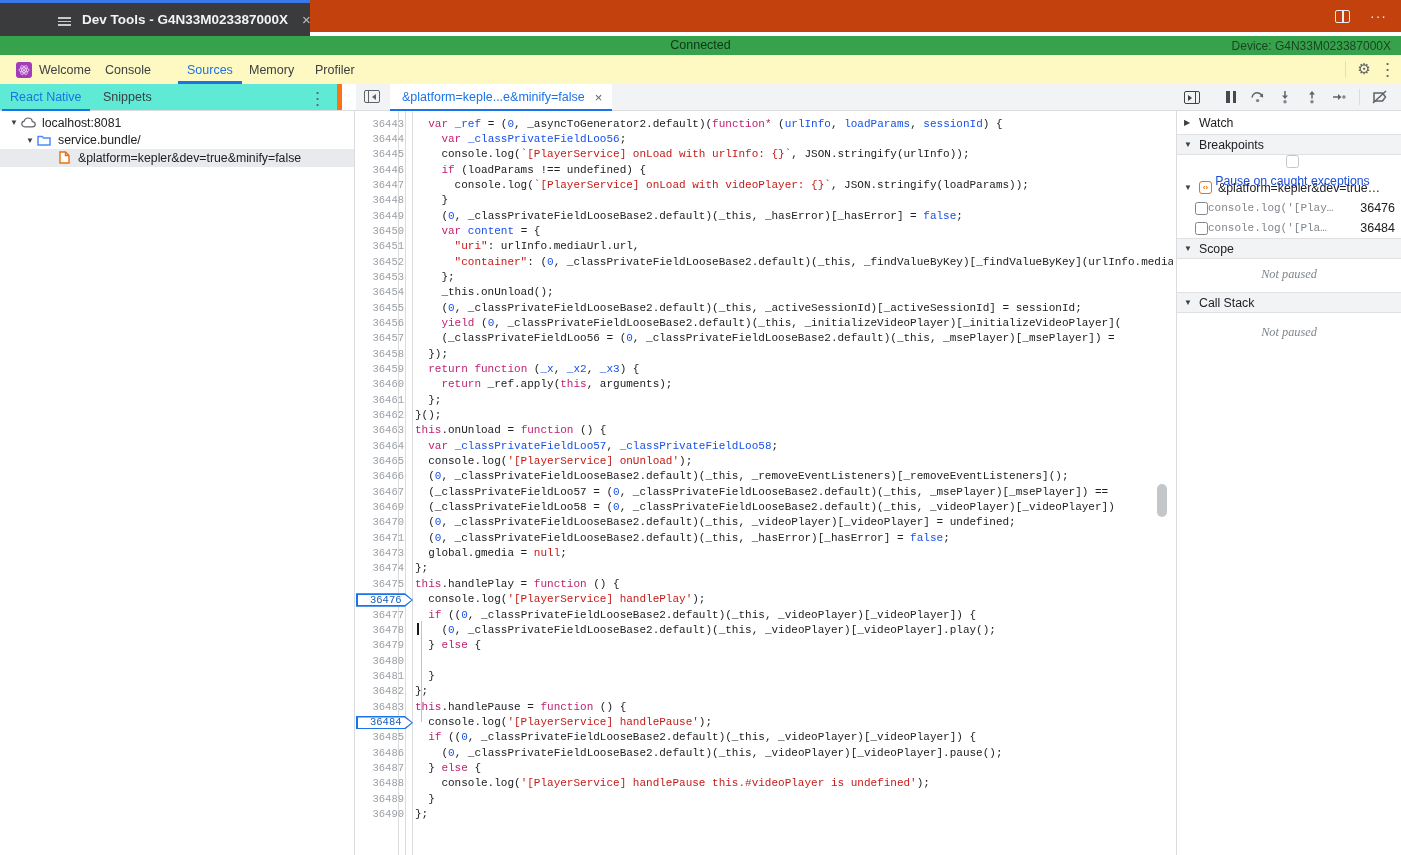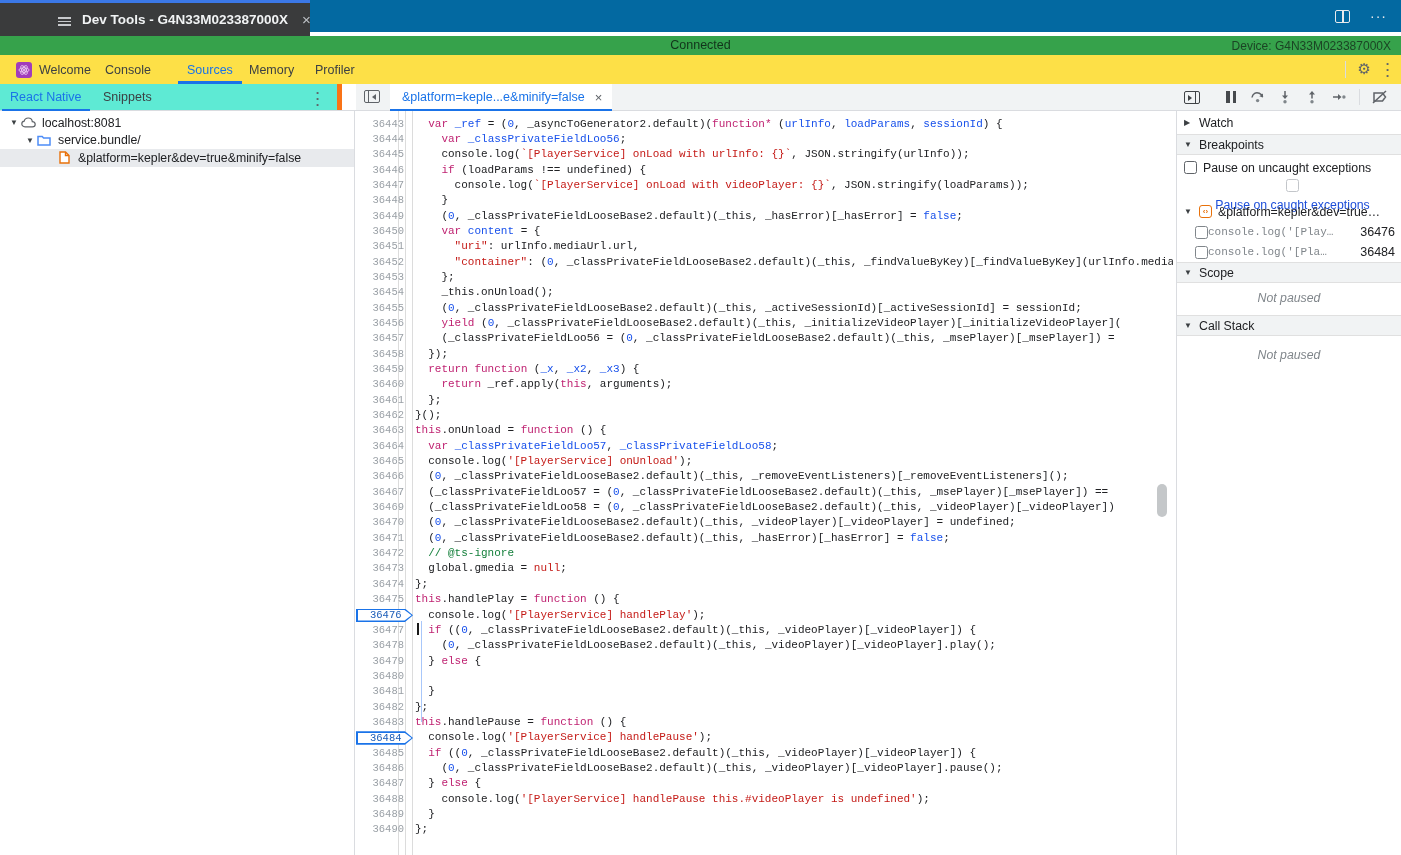--- a/index.html
+++ b/index.html
@@ -1,39 +1,39 @@
 <!DOCTYPE html>
 <html><head>
 <meta charset="utf-8">
 <style>
   * { box-sizing: border-box; }
   html,body { margin:0; padding:0; background:#fff; }
   body { width:1401px; height:855px; overflow:hidden; font-family:"Liberation Sans", sans-serif; }
   .app { position:relative; width:1401px; height:855px; background:#fff; }
 
   
-  .titlebar { position:absolute; left:0; top:0; width:1401px; height:32px; background:#0369a1;text-decoration:underline; }
+  .titlebar { position:absolute; left:0; top:0; width:1401px; height:32px; background:#c2410c;text-decoration:underline; }
   .tb-accent { position:absolute; left:0; top:0; width:310px; height:3px; background:#3b78e7; }
   .tb-tab { position:absolute; left:0; top:3px; width:310px; height:33px; background:#3a3b3c; display:flex; align-items:center; padding:0 14px 0 56px; }
   .hamburger-icon { position:absolute; left:58px; top:14px; width:13px; height:9px; }
   .hamburger-icon i { display:block; height:1.5px; background:#c7c9cc; margin-bottom:2.1px; }
   .tb-title { color:#f1f3f4; font-size:13.5px; font-weight:bold; margin-left:26px; white-space:nowrap; }
   .tb-close { color:#bdc1c6; font-size:15px; margin-left:14px; cursor:default; }
   .tb-right { position:absolute; right:14px; top:10px; display:flex; align-items:center; gap:20px; }
   .split-icon { width:15px; height:13px; border:1.6px solid #e8eaed; border-radius:2px; position:relative; display:inline-block; }
   .split-icon::after { content:""; position:absolute; left:6px; top:0; width:1.6px; height:100%; background:#e8eaed; }
   .tb-more { color:#e8eaed; font-size:14px; letter-spacing:1px; line-height:13px; }
 
   
   .connectbar { position:absolute; left:0; top:36px; width:1401px; height:19px; background:#36a24b; }
   .conn-label { position:absolute; left:0; right:0; text-align:center; top:2px; font-size:12.5px; font-weight:normal; color:#12331b; }
   .conn-device { position:absolute; right:10px; top:3px; font-size:12px; color:#1b4424; }
 
   
-  .row1 { position:absolute; left:0; top:55px; width:1401px; height:29px; background:#fde047; }
+  .row1 { position:absolute; left:0; top:55px; width:1401px; height:29px; background:#fef9c3; }
   .mtab { position:absolute; top:0; height:29px; display:flex; align-items:center; gap:7px; font-size:12.5px; color:#3c4043; cursor:default; }
   .mtab.active { color:#1a73e8; }
   .mtab.active::after { content:""; position:absolute; left:-9px; right:-9px; bottom:0; height:3px; background:#1a73e8; }
   .welcome-icon { width:16px; height:16px; border-radius:3px; background:#a13dbb; display:inline-flex; align-items:center; justify-content:center; }
   .row1-right { position:absolute; right:8px; top:0; height:29px; display:flex; align-items:center; gap:12px; }
   .row1-divider { width:1px; height:17px; background:#dadce0; }
   .gear-icon { font-size:15px; color:#5f6368; font-family:"DejaVu Sans", sans-serif; line-height:15px; }
   .kebab-icon { color:#5f6368; font-size:13px; font-weight:bold; letter-spacing:0; line-height:6px; text-align:center; width:10px; }
 
   
@@ -103,21 +103,21 @@
   .chk { width:13px; height:13px; border:1.5px solid #5f6368; border-radius:2.5px; background:#fff; flex:0 0 13px; }
   .chk.disabled { border-color:#c3c6ca; }
   .row-watch { height:23px; }
   .row-pause1 { height:23px; margin-top:1px; }
   .row-pause2 { height:22px; color:#1d4ed8;flex-direction:column; }
   .row-group { height:21px; white-space:nowrap; overflow:hidden; }
   .bpfile-icon { width:13px; height:13px; border:1.5px solid #e8710a; border-radius:3px; color:#e8710a; font-size:8px; font-weight:bold; display:inline-flex; align-items:center; justify-content:center; flex:0 0 13px; }
   .bp-entry { height:20px; display:flex; align-items:center; gap:0; padding:0 6px 0 18px; }
   .bp-entry .code-snip { font:11px "Liberation Mono", monospace; color:#80868b; white-space:nowrap; overflow:hidden; flex:1 1 auto; }
   .bp-entry .bp-line { font-size:12.5px; color:#202124; }
-  .notpaused { text-align:center; font-style:italic; color:#80868b; padding:8px 0 10px; }
+  .notpaused { text-align:center; font-style:italic; color:#80868b; padding:8px 0 10px;font-family:Liberation Serif, serif; }
   .rp-label { white-space:nowrap; overflow:hidden; }
 </style>
 </head>
 <body>
 
 <div class="app">
 
   <div class="titlebar">
     <div class="tb-accent"></div>
     <div class="tb-tab">
@@ -296,21 +296,20 @@
           <div class="cl"><span class="ln">36461</span><pre class="code"><span class="tok-p">  };</span></pre></div>
           <div class="cl"><span class="ln">36462</span><pre class="code"><span class="tok-p">}();</span></pre></div>
           <div class="cl"><span class="ln">36463</span><pre class="code"><span class="tok-k">this</span><span class="tok-p">.onUnload = </span><span class="tok-k">function</span><span class="tok-p"> () {</span></pre></div>
           <div class="cl"><span class="ln">36464</span><pre class="code"><span class="tok-p">  </span><span class="tok-k">var</span><span class="tok-p"> </span><span class="tok-d">_classPrivateFieldLoo57</span><span class="tok-p">, </span><span class="tok-d">_classPrivateFieldLoo58</span><span class="tok-p">;</span></pre></div>
           <div class="cl"><span class="ln">36465</span><pre class="code"><span class="tok-p">  console.log(</span><span class="tok-s">'[PlayerService] onUnload'</span><span class="tok-p">);</span></pre></div>
           <div class="cl"><span class="ln">36466</span><pre class="code"><span class="tok-p">  (</span><span class="tok-n">0</span><span class="tok-p">, _classPrivateFieldLooseBase2.default)(_this, _removeEventListeners)[_removeEventListeners]();</span></pre></div>
           <div class="cl"><span class="ln">36467</span><pre class="code"><span class="tok-p">  (_classPrivateFieldLoo57 = (</span><span class="tok-n">0</span><span class="tok-p">, _classPrivateFieldLooseBase2.default)(_this, _msePlayer)[_msePlayer]) ==</span></pre></div>
           <div class="cl"><span class="ln">36469</span><pre class="code"><span class="tok-p">  (_classPrivateFieldLoo58 = (</span><span class="tok-n">0</span><span class="tok-p">, _classPrivateFieldLooseBase2.default)(_this, _videoPlayer)[_videoPlayer])</span></pre></div>
           <div class="cl"><span class="ln">36470</span><pre class="code"><span class="tok-p">  (</span><span class="tok-n">0</span><span class="tok-p">, _classPrivateFieldLooseBase2.default)(_this, _videoPlayer)[_videoPlayer] = undefined;</span></pre></div>
           <div class="cl"><span class="ln">36471</span><pre class="code"><span class="tok-p">  (</span><span class="tok-n">0</span><span class="tok-p">, _classPrivateFieldLooseBase2.default)(_this, _hasError)[_hasError] = </span><span class="tok-n">false</span><span class="tok-p">;</span></pre></div>
-          <div class="cl"><span class="ln">36472</span><pre class="code"><span class="tok-p">  </span><span class="tok-c">// @ts-ignore</span></pre></div>
           <div class="cl"><span class="ln">36473</span><pre class="code"><span class="tok-p">  global.gmedia = </span><span class="tok-a">null</span><span class="tok-p">;</span></pre></div>
           <div class="cl"><span class="ln">36474</span><pre class="code"><span class="tok-p">};</span></pre></div>
           <div class="cl"><span class="ln">36475</span><pre class="code"><span class="tok-k">this</span><span class="tok-p">.handlePlay = </span><span class="tok-k">function</span><span class="tok-p"> () {</span></pre></div>
           <div class="cl"><span class="bp-badge"><span class="bp-badge-in">36476</span></span><span class="ln"></span><pre class="code"><span class="tok-p">  console.log(</span><span class="tok-s">'[PlayerService] handlePlay'</span><span class="tok-p">);</span></pre></div>
           <div class="cl"><span class="ln">36477</span><pre class="code"><span class="tok-p">  </span><span class="tok-k">if</span><span class="tok-p"> ((</span><span class="tok-n">0</span><span class="tok-p">, _classPrivateFieldLooseBase2.default)(_this, _videoPlayer)[_videoPlayer]) {</span></pre></div>
           <div class="cl"><span class="ln">36478</span><pre class="code"><span class="tok-p">    (</span><span class="tok-n">0</span><span class="tok-p">, _classPrivateFieldLooseBase2.default)(_this, _videoPlayer)[_videoPlayer].play();</span></pre></div>
           <div class="cl"><span class="ln">36479</span><pre class="code"><span class="tok-p">  } </span><span class="tok-k">else</span><span class="tok-p"> {</span></pre></div>
           <div class="cl"><span class="ln">36480</span></div>
           <div class="cl"><span class="ln">36481</span><pre class="code"><span class="tok-p">  }</span></pre></div>
           <div class="cl"><span class="ln">36482</span><pre class="code"><span class="tok-p">};</span></pre></div>
@@ -329,24 +328,20 @@
 
     <div class="rpanel">
       <div class="sect-row row-watch" style="border-top:none;">
         <span class="tri">▶</span>
         <span>Watch</span>
       </div>
       <div class="sect-header">
         <span class="tri">▼</span>
         <span>Breakpoints</span>
       </div>
-      <div class="sect-row row-pause1">
-        <span class="chk"></span>
-        <span>Pause on uncaught exceptions</span>
-      </div>
       <div class="sect-row row-pause2">
         <span class="chk disabled"></span>
         <span>Pause on caught exceptions</span>
       </div>
       <div class="sect-row row-group">
         <span class="tri">▼</span>
         <span class="bpfile-icon">‹›</span>
         <span class="rp-label">&amp;platform=kepler&amp;dev=true…</span>
       </div>
       <div id="bp-list">

